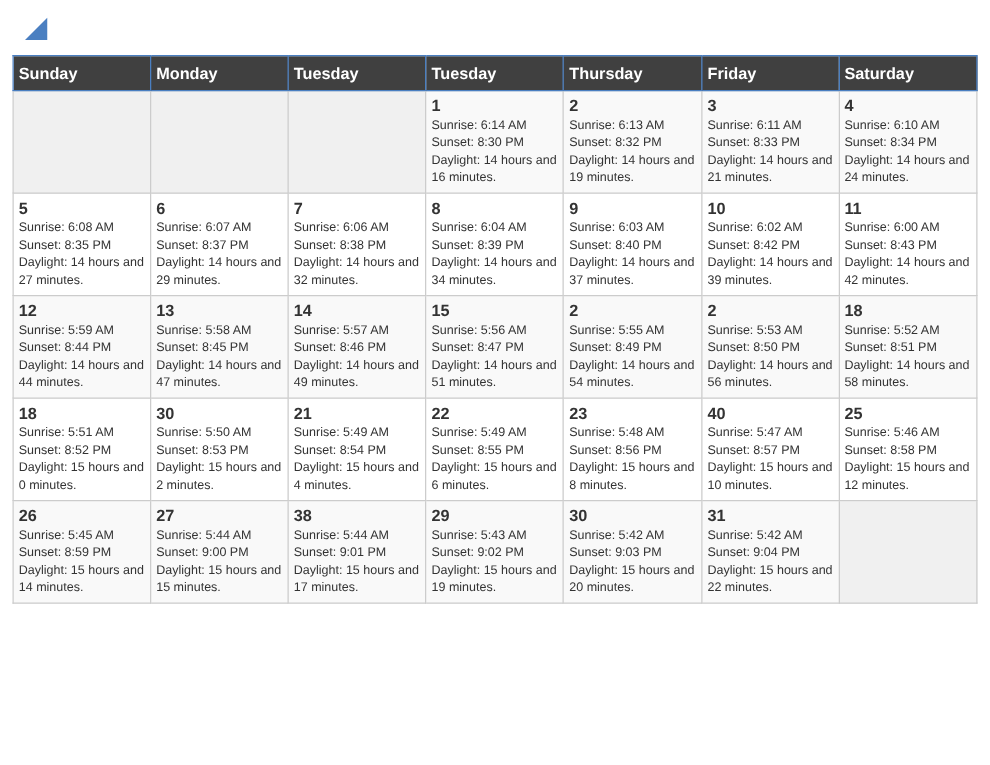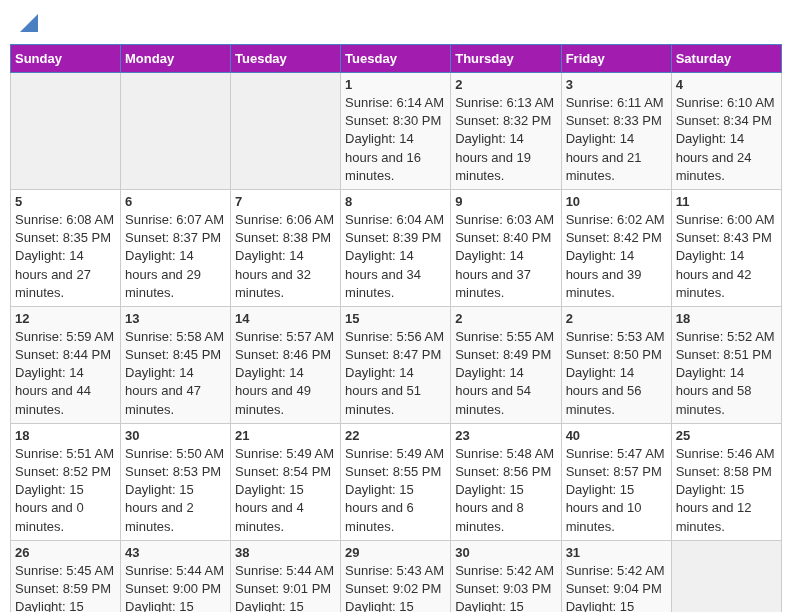--- a/index.html
+++ b/index.html
@@ -47,21 +47,21 @@
     .location-title {
       font-size: 16px;
       color: #555;
     }
     table {
       width: 100%;
       border-collapse: collapse;
       font-size: 11px;
     }
     thead tr th {
-      background-color: #a21caf;
+      background-color: #404040;
       color: #fff;
       padding: 6px 4px;
       text-align: left;
       font-size: 13px;
       font-weight: bold;
       border: 1px solid #4a7fc1;
     }
     tbody tr td {
       border: 1px solid #ccc;
       padding: 4px;
@@ -76,21 +76,21 @@
     tbody tr:nth-child(even) td {
       background: #fff;
     }
     .day-number {
       font-size: 13px;
       font-weight: bold;
       color: #333;
       margin-bottom: 2px;
     }
     .day-info {
-      font-size: 13px;
+      font-size: 10px;
       color: #333;
       line-height: 1.4;
     }
     .empty-cell {
       background: #f0f0f0 !important;
     }
   </style>
 </head>
 <body>
 
@@ -235,21 +235,21 @@
           <div class="day-number">25</div>
           <div class="day-info">Sunrise: 5:46 AM<br>Sunset: 8:58 PM<br>Daylight: 15 hours and 12 minutes.</div>
         </td>
       </tr>
       <tr>
         <td>
           <div class="day-number">26</div>
           <div class="day-info">Sunrise: 5:45 AM<br>Sunset: 8:59 PM<br>Daylight: 15 hours and 14 minutes.</div>
         </td>
         <td>
-          <div class="day-number">43</div>
+          <div class="day-number">27</div>
           <div class="day-info">Sunrise: 5:44 AM<br>Sunset: 9:00 PM<br>Daylight: 15 hours and 15 minutes.</div>
         </td>
         <td>
           <div class="day-number">38</div>
           <div class="day-info">Sunrise: 5:44 AM<br>Sunset: 9:01 PM<br>Daylight: 15 hours and 17 minutes.</div>
         </td>
         <td>
           <div class="day-number">29</div>
           <div class="day-info">Sunrise: 5:43 AM<br>Sunset: 9:02 PM<br>Daylight: 15 hours and 19 minutes.</div>
         </td>

